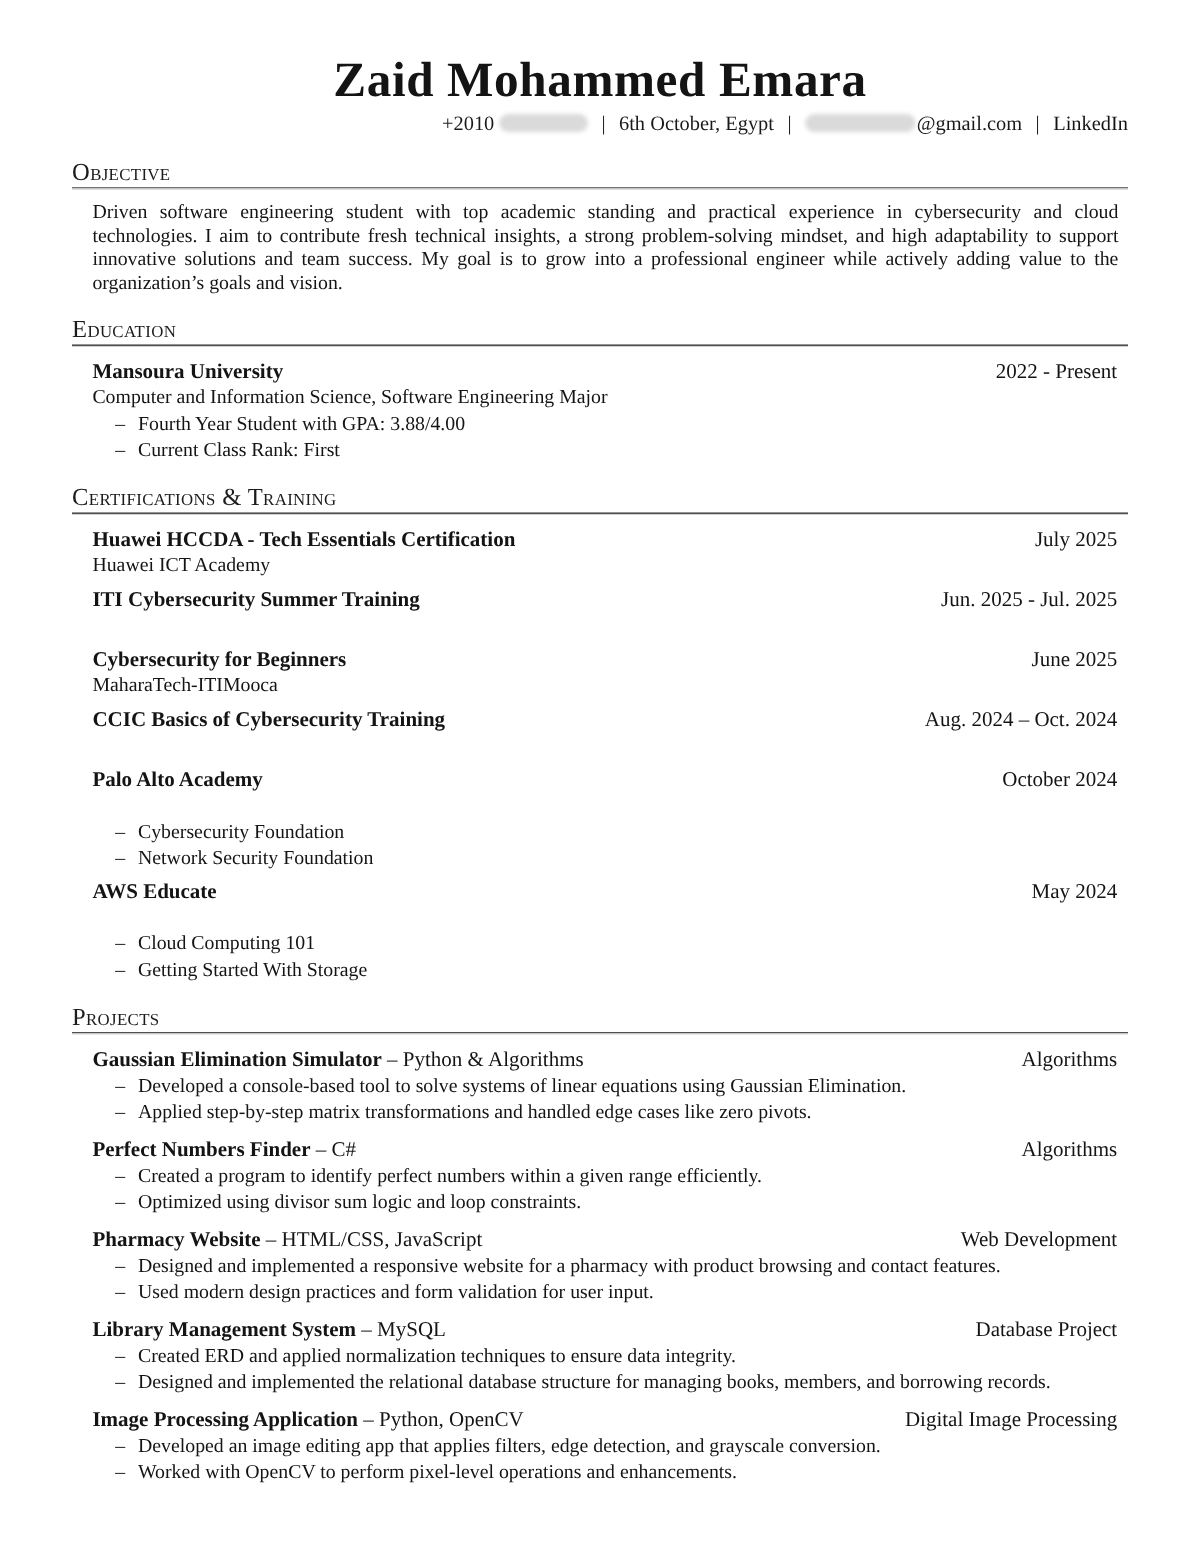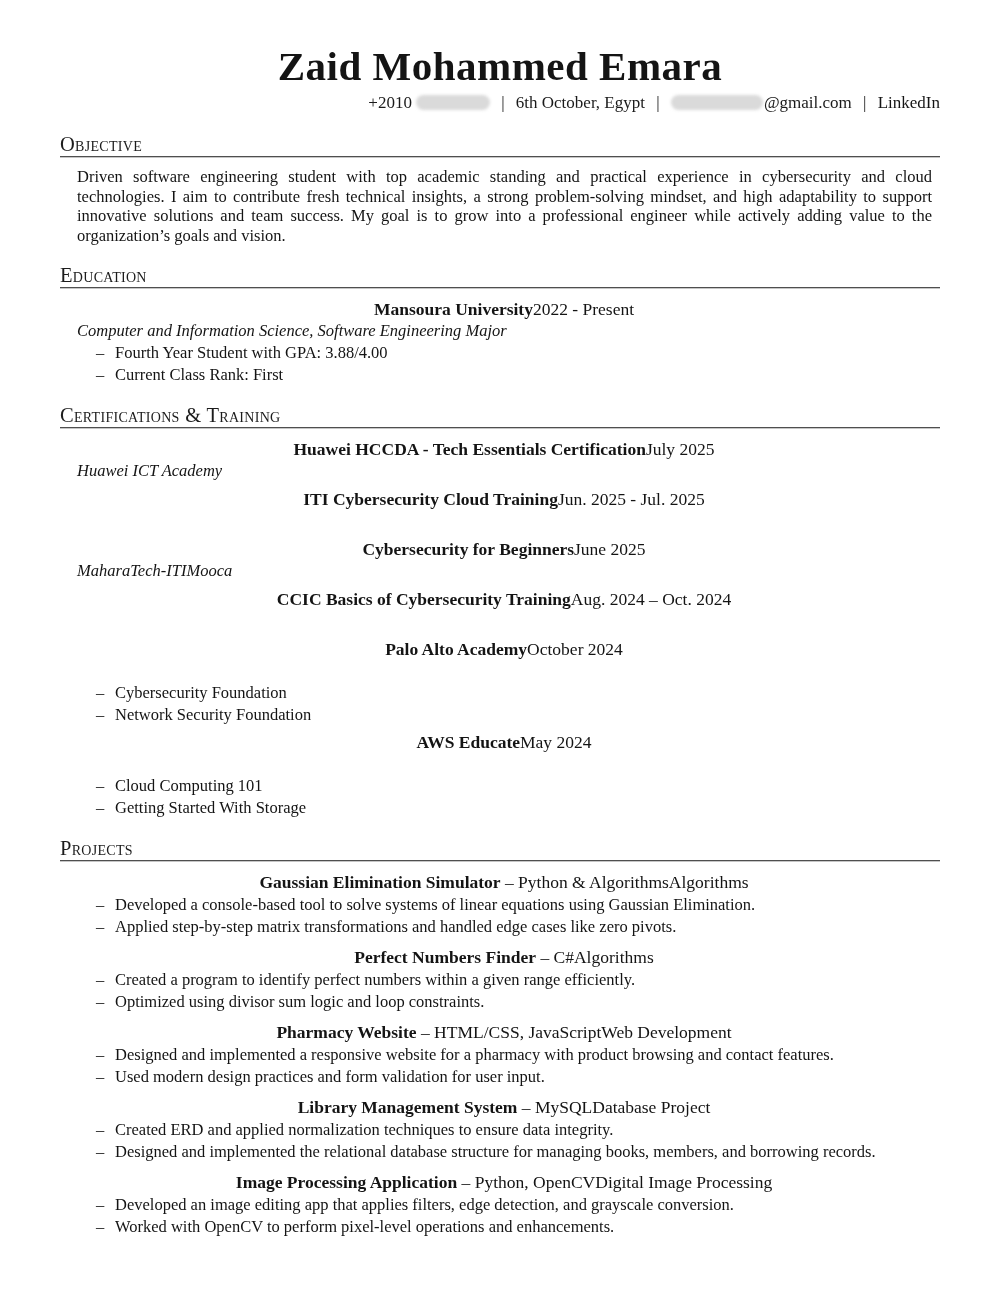--- a/index.html
+++ b/index.html
@@ -67,29 +67,28 @@
   .objective-text {
     margin: 9px 8px 0 17px;
     font-size: 16.5px;
     line-height: 19.5px;
     text-align: justify;
   }
   
   .entry { margin: 0 0 6px 17px; }
   .entry-head {
     display: flex;
-    justify-content: center;
+    justify-content: space-between;
     align-items: baseline;
     font-size: 17.5px;
     line-height: 22px;
   }
   .entry-title { font-weight: 700; }
   .entry-date { padding-right: 9px; white-space: nowrap; font-family: Liberation Serif, serif; }
   .entry-sub {
-    font-style: italic;
     font-size: 16.5px;
     line-height: 22px;
     min-height: 22px;
   }
   ul.dash {
     list-style: none;
     margin: 0;
     padding: 0 0 0 19px;
     font-size: 16.5px;
   }
@@ -156,21 +155,21 @@
       <div class="entry">
         <div class="entry-head">
           <span class="entry-title">Huawei HCCDA - Tech Essentials Certification</span>
           <span class="entry-date">July 2025</span>
         </div>
         <div class="entry-sub">Huawei ICT Academy</div>
       </div>
 
       <div class="entry">
         <div class="entry-head">
-          <span class="entry-title">ITI Cybersecurity Cloud Training</span>
+          <span class="entry-title">ITI Cybersecurity Summer Training</span>
           <span class="entry-date">Jun. 2025 - Jul. 2025</span>
         </div>
         <div class="entry-sub"></div>
       </div>
 
       <div class="entry">
         <div class="entry-head">
           <span class="entry-title">Cybersecurity for Beginners</span>
           <span class="entry-date">June 2025</span>
         </div>

